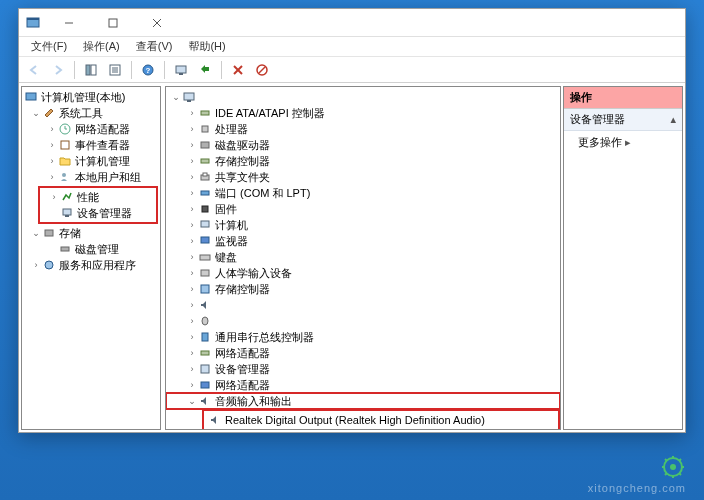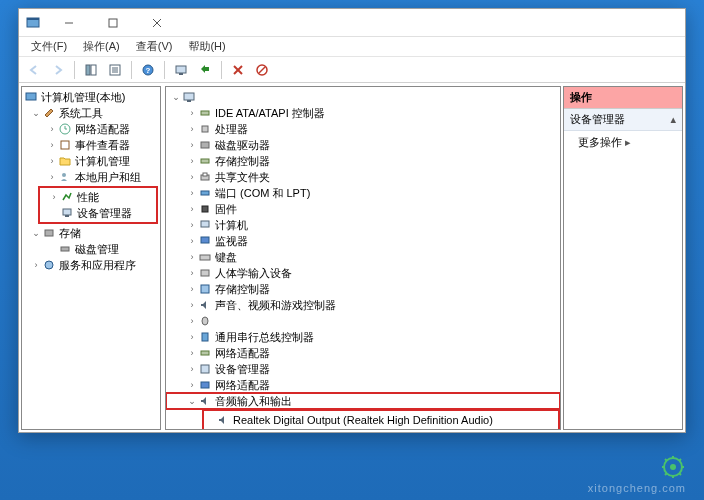--- a/index.html
+++ b/index.html
@@ -450,21 +450,20 @@
             </span>
             <span class="tlabel">存储控制器</span>
           </div>
         <div class="trow" style="padding-left:20px">
             <span class="expander">›</span>
             <span class="ticon">
               <svg width="12" height="12">
                 <path d="M2 5 L4 5 L7 2 L7 10 L4 7 L2 7 Z" fill="#567"></path>
               </svg>
             </span>
-            <span class="tlabel">声音、视频和游戏控制器</span>
           </div>
         <div class="trow" style="padding-left:20px">
             <span class="expander">›</span>
             <span class="ticon">
               <svg width="12" height="12">
                 <ellipse cx="6" cy="6" rx="3" ry="4" fill="#ccc" stroke="#666"></ellipse>
               </svg>
             </span>
           </div>
         <div class="trow" style="padding-left:20px">
@@ -507,21 +506,21 @@
         <div class="trow highlighted" style="padding-left:20px">
           <span class="expander">⌄</span>
           <span class="ticon">
               <svg width="12" height="12">
                 <path d="M2 5 L4 5 L7 2 L7 10 L4 7 L2 7 Z" fill="#567"></path>
               </svg>
             </span>
           <span class="tlabel">音频输入和输出</span>
         </div>
         <div class="highlighted-box" style="margin-left:36px; padding:1px 2px 1px 0;">
-          <div class="trow" style="padding-left:12px">
+          <div class="trow" style="padding-left:4px">
             <span class="ticon">
                 <svg width="12" height="12">
                   <path d="M2 5 L4 5 L7 2 L7 10 L4 7 L2 7 Z" fill="#567"></path>
                 </svg>
               </span>
             <span class="tlabel">Realtek Digital Output (Realtek High Definition Audio)</span>
           </div>
           <div class="trow" style="padding-left:4px">
             <span class="ticon"></span>
             <span class="tlabel">麦克风 (Realtek High Definition Audio)</span>

